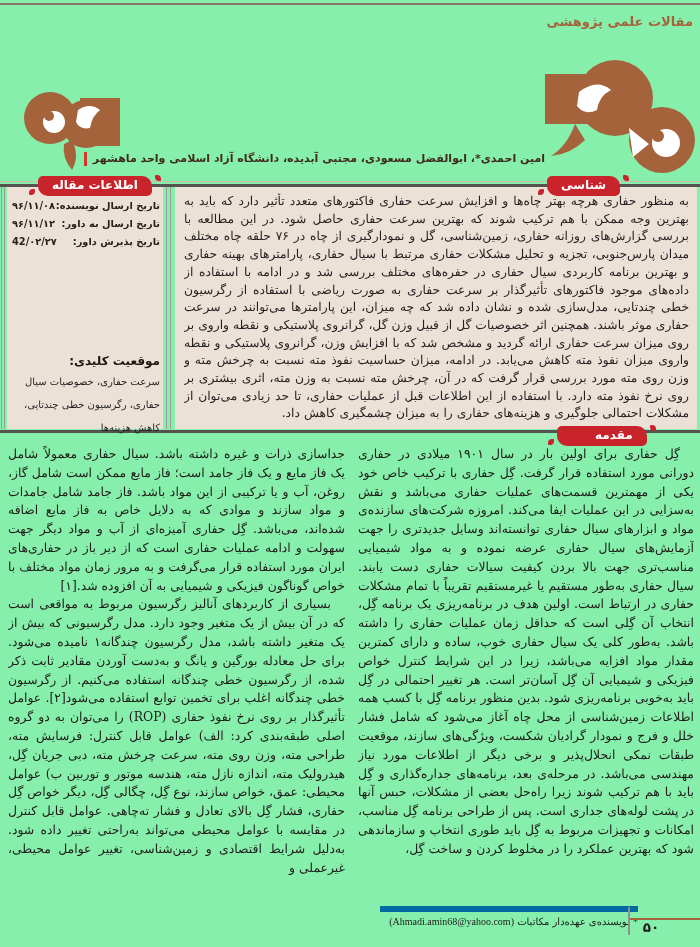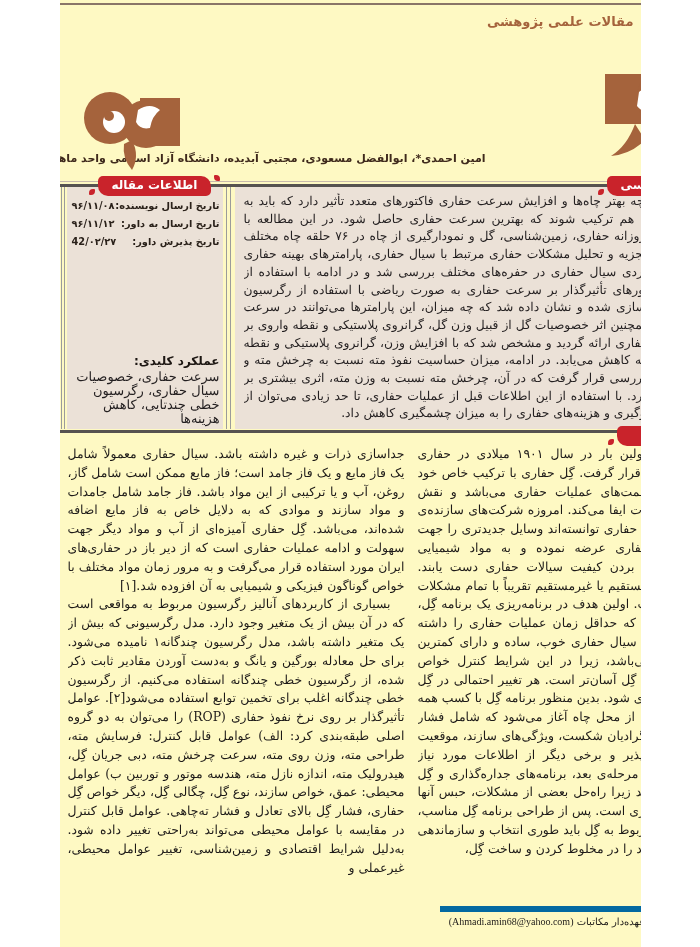--- a/index.html
+++ b/index.html
@@ -1,18 +1,18 @@
 <!DOCTYPE html>
 <html lang="fa"><head>
 <meta charset="utf-8">
 <style>
   html,body { margin:0; padding:0; background:#ffffff; }
   .page {
-    position:relative; width:581px; height:947px; margin:0 auto;
-    background:#fef9c3; overflow:hidden;
+    position:relative; width:700px; height:947px; margin:0 auto;
+    background:#86efac; overflow:hidden;
     font-family:"DejaVu Sans", sans-serif;
     direction:rtl;
   }
   .abs { position:absolute; }
 
   
   .top-rule { top:3px; left:0; width:700px; height:2px; background:#8a7668; }
   .journal-header {
     top:14px; right:7px; color:#a5633c; font-weight:bold; font-size:13px;
     font-family:"DejaVu Sans", sans-serif;
@@ -78,21 +78,21 @@
     color:#231f20; text-align:justify; direction:rtl;
   }
 
   
   .dates { left:12px; top:197px; width:148px; color:#2a211a; }
   .date-row { display:flex; justify-content:space-between; direction:rtl;
     font-size:9.8px; font-weight:bold; line-height:18px; }
   .keywords { left:12px; top:354px; width:148px; direction:rtl; text-align:right; }
   .kw-label { font-weight:bold; font-size:12px; color:#1c1612;
     font-family:"DejaVu Sans", sans-serif; margin-bottom:2px; }
-  .kw-text { font-family:"DejaVu Serif", serif; font-size:13px; line-height:14px;
+  .kw-text { font-family:"DejaVu Serif", serif; font-size:10px; line-height:23px;
     color:#231f20; }
 
   
   .col {
     overflow:hidden; font-family:"DejaVu Serif", serif; font-size:12.4px;
     line-height:18.8px; color:#1d1a18; text-align:justify; direction:rtl;
   }
   .col p { margin:0; }
   .col p.indent { text-indent:14px; }
   .col-right { left:358px; top:445px; width:336px; height:414px; }
@@ -179,21 +179,21 @@
       <span>تاریخ ارسال به داور:</span>
       <span>۹۶/۱۱/۱۲</span>
     </div>
     <div class="date-row">
       <span>تاریخ پذیرش داور:</span>
       <span>42/۰۲/۲۷</span>
     </div>
   </div>
 
   <div class="abs keywords">
-    <div class="kw-label">عملکرد کلیدی:</div>
+    <div class="kw-label">موقعیت کلیدی:</div>
     <div class="kw-text">سرعت حفاری، خصوصیات سیال حفاری، رگرسیون خطی چندتایی، کاهش هزینه‌ها</div>
   </div>
 
   <div class="abs col col-right">
     <p class="indent">گِل حفاری برای اولین بار در سال ۱۹۰۱ میلادی در حفاری دورانی مورد استفاده قرار گرفت. گِل حفاری با ترکیب خاص خود یکی از مهمترین قسمت‌های عملیات حفاری می‌باشد و نقش به‌سزایی در این عملیات ایفا می‌کند. امروزه شرکت‌های سازنده‌ی مواد و ابزارهای سیال حفاری توانسته‌اند وسایل جدیدتری را جهت آزمایش‌های سیال حفاری عرضه نموده و به مواد شیمیایی مناسب‌تری جهت بالا بردن کیفیت سیالات حفاری دست یابند. سیال حفاری به‌طور مستقیم یا غیرمستقیم تقریباً با تمام مشکلات حفاری در ارتباط است. اولین هدف در برنامه‌ریزی یک برنامه گِل، انتخاب آن گِلی است که حداقل زمان عملیات حفاری را داشته باشد. به‌طور کلی یک سیال حفاری خوب، ساده و دارای کمترین مقدار مواد افزایه می‌باشد، زیرا در این شرایط کنترل خواص فیزیکی و شیمیایی آن گِل آسان‌تر است. هر تغییر احتمالی در گِل باید به‌خوبی برنامه‌ریزی شود. بدین منظور برنامه گِل با کسب همه اطلاعات زمین‌شناسی از محل چاه آغاز می‌شود که شامل فشار خلل و فرج و نمودار گرادیان شکست، ویژگی‌های سازند، موقعیت طبقات نمکی انحلال‌پذیر و برخی دیگر از اطلاعات مورد نیاز مهندسی می‌باشد. در مرحله‌ی بعد، برنامه‌های جداره‌گذاری و گِل باید با هم ترکیب شوند زیرا راه‌حل بعضی از مشکلات، حبس آنها در پشت لوله‌های جداری است. پس از طراحی برنامه گِل مناسب، امکانات و تجهیزات مربوط به گِل باید طوری انتخاب و سازماندهی شود که بهترین عملکرد را در مخلوط کردن و ساخت گِل،</p>
   </div>
   <div class="abs col col-left">
     <p>جداسازی ذرات و غیره داشته باشد. سیال حفاری معمولاً شامل یک فاز مایع و یک فاز جامد است؛ فاز مایع ممکن است شامل گاز، روغن، آب و یا ترکیبی از این مواد باشد. فاز جامد شامل جامدات و مواد سازند و موادی که به دلایل خاص به فاز مایع اضافه شده‌اند، می‌باشد. گِل حفاری آمیزه‌ای از آب و مواد دیگر جهت سهولت و ادامه عملیات حفاری است که از دیر باز در حفاری‌های ایران مورد استفاده قرار می‌گرفت و به مرور زمان مواد مختلف با خواص گوناگون فیزیکی و شیمیایی به آن افزوده شد.[۱]</p>
     <p class="indent">بسیاری از کاربردهای آنالیز رگرسیون مربوط به مواقعی است که در آن بیش از یک متغیر وجود دارد. مدل رگرسیونی که بیش از یک متغیر داشته باشد، مدل رگرسیون چندگانه۱ نامیده می‌شود. برای حل معادله بورگین و یانگ و به‌دست آوردن مقادیر ثابت ذکر شده، از رگرسیون خطی چندگانه استفاده می‌کنیم. از رگرسیون خطی چندگانه اغلب برای تخمین توابع استفاده می‌شود[۲]. عوامل تأثیرگذار بر روی نرخ نفوذ حفاری (ROP) را می‌توان به دو گروه اصلی طبقه‌بندی کرد: الف) عوامل قابل کنترل: فرسایش مته، طراحی مته، وزن روی مته، سرعت چرخش مته، دبی جریان گِل، هیدرولیک مته، اندازه نازل مته، هندسه موتور و توربین ب) عوامل محیطی: عمق، خواص سازند، نوع گِل، چگالی گِل، دیگر خواص گِل حفاری، فشار گِل بالای تعادل و فشار ته‌چاهی. عوامل قابل کنترل در مقایسه با عوامل محیطی می‌تواند به‌راحتی تغییر داده شود. به‌دلیل شرایط اقتصادی و زمین‌شناسی، تغییر عوامل محیطی، غیرعملی و</p>
   </div>

